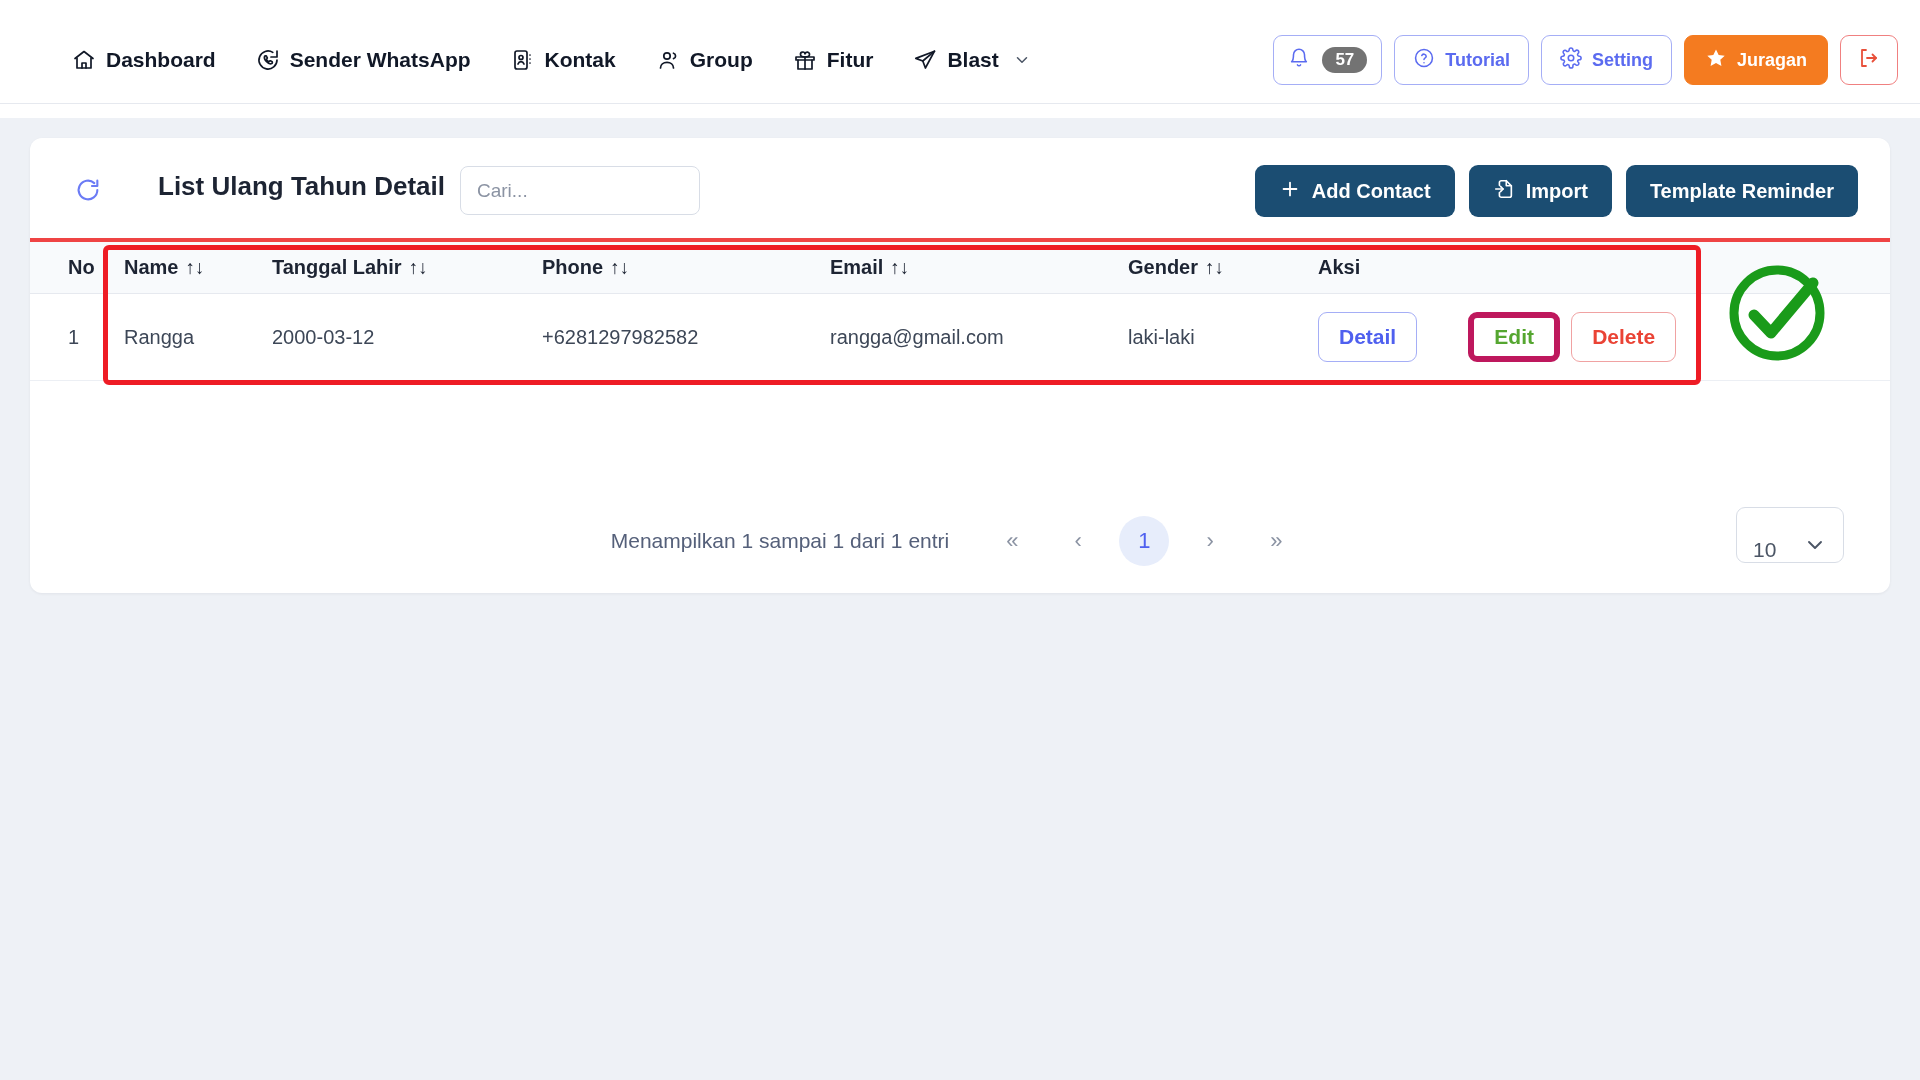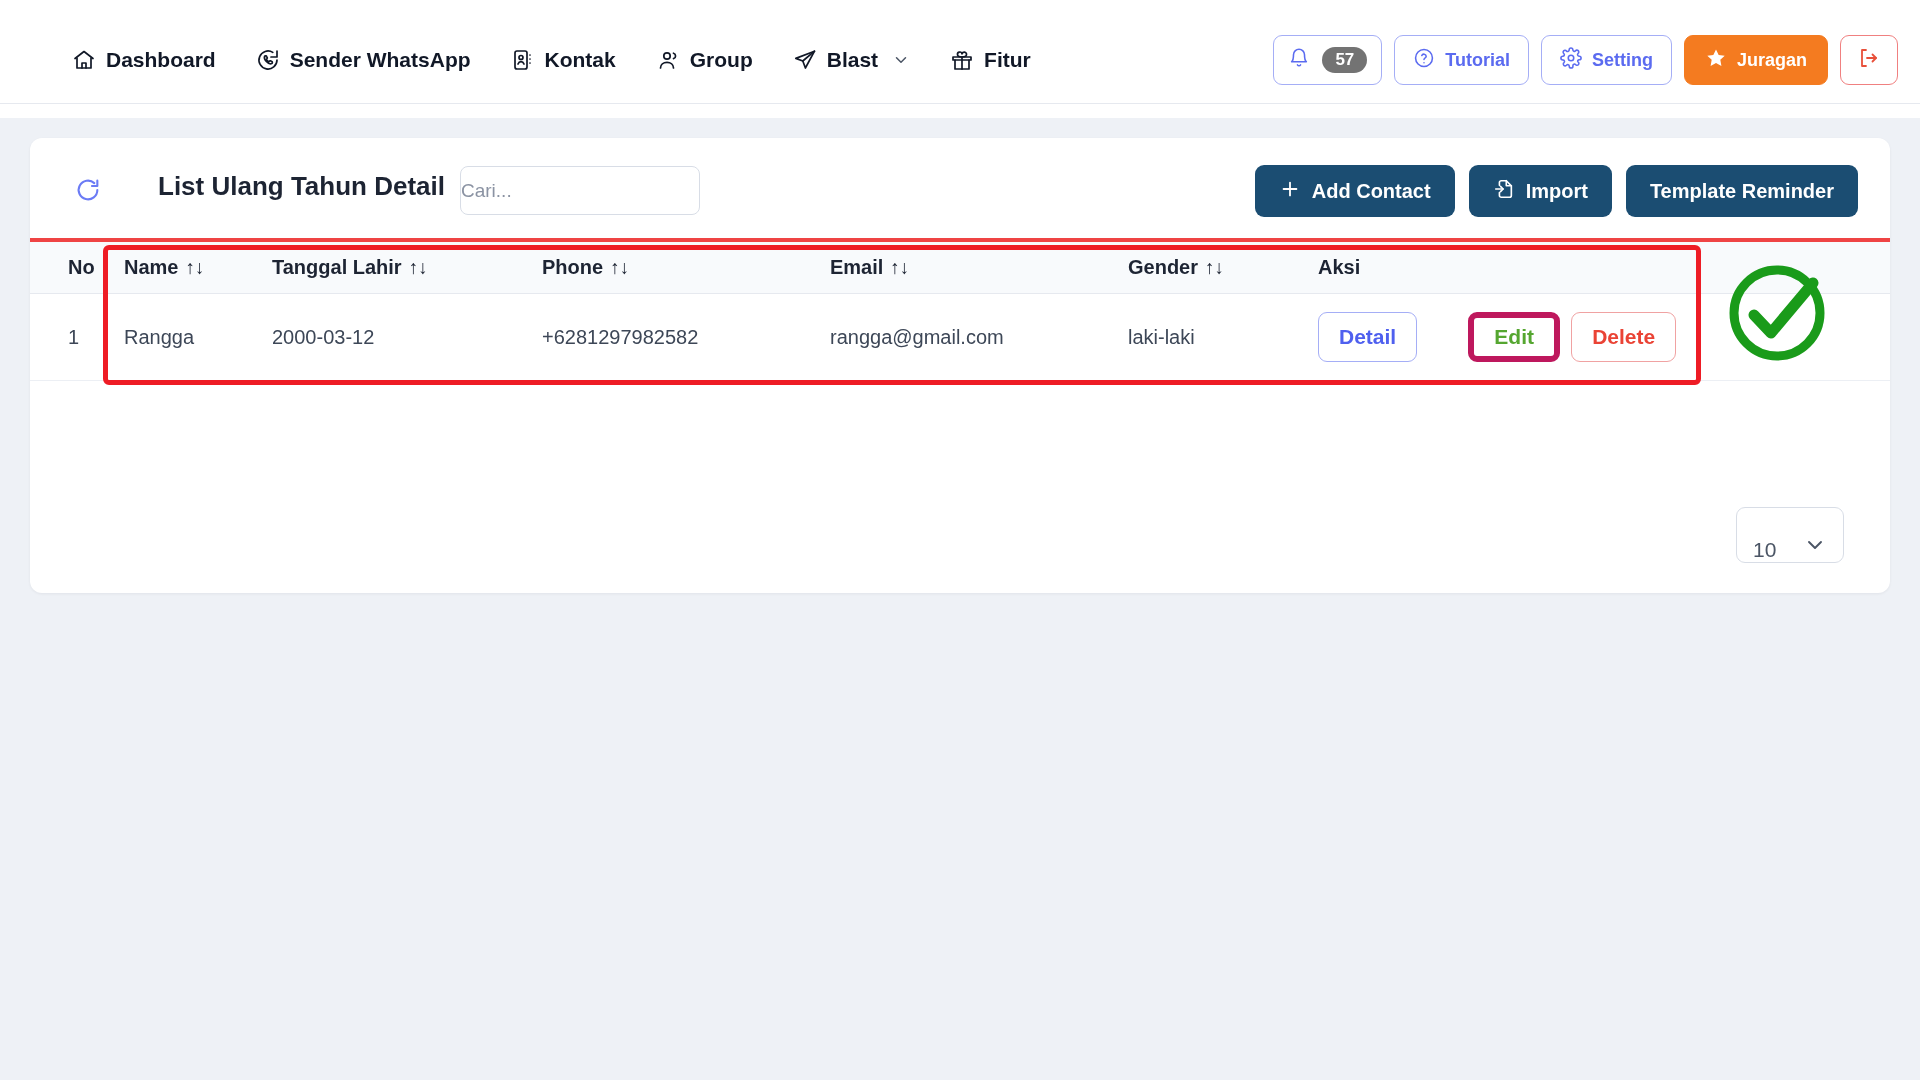--- a/index.html
+++ b/index.html
@@ -81,21 +81,21 @@
     position:absolute; left:42px; top:36px; width:32px; height:32px;
     display:flex; align-items:center; justify-content:center; cursor:pointer;
   }
   .card-title {
     position:absolute; left:128px; top:33px;
     font-size:26px; font-weight:bold; color:#1d2433; white-space:nowrap;
   }
   .search-input {
     position:absolute; left:430px; top:28px; width:240px; height:49px;
     border:1px solid #d8dde6; border-radius:8px; background:#fff;
-    padding:0 0; font-size:19px; color:#1d2433;
+    padding:0 16px; font-size:19px; color:#1d2433;
     font-family:"Liberation Sans", sans-serif;
   }
   .search-input::placeholder { color:#8b93a3; }
 
   .tb-actions {
     position:absolute; right:32px; top:27px;
     display:flex; align-items:center; gap:14px;
   }
   .btn-dark {
     display:flex; align-items:center; justify-content:center; gap:11px;
@@ -231,42 +231,42 @@
               <path d="M4.5 20c0-3.6 2.9-5.6 6.5-5.6s6.5 2 6.5 5.6"></path>
             <path d="M17.5 5.2a2.8 2.8 0 0 1 0 5.4"></path>
           </svg>
         </span>
         <span>Group</span>
       </div>
 
       <div class="nav-item">
         <span class="ic">
           <svg width="24" height="24" viewBox="0 0 24 24" fill="none" stroke="#111827" stroke-width="1.7" stroke-linecap="round" stroke-linejoin="round">
+            <rect x="3" y="9" width="18" height="3"></rect>
+              <path d="M5 12v9h14v-9"></path>
+            <path d="M12 9v12"></path>
+              <path d="M12 9C10 9 7.5 8.6 7.5 6.6A2.1 2.1 0 0 1 12 6a2.1 2.1 0 0 1 4.5.6C16.5 8.6 14 9 12 9z"></path>
+          </svg>
+        </span>
+        <span>Fitur</span>
+      </div>
+
+      <div class="nav-item">
+        <span class="ic">
+          <svg width="24" height="24" viewBox="0 0 24 24" fill="none" stroke="#111827" stroke-width="1.7" stroke-linecap="round" stroke-linejoin="round">
             <path d="M21.5 3.2 2.8 10.4l7 2.6 2.6 7z"></path>
               <path d="M21.5 3.2 9.8 13"></path>
           </svg>
         </span>
         <span>Blast</span>
         <span class="caret">
           <svg width="18" height="18" viewBox="0 0 24 24" fill="none" stroke="#4b5565" stroke-width="2" stroke-linecap="round" stroke-linejoin="round">
               <path d="m6 9 6 6 6-6"></path>
             </svg>
         </span>
-      </div>
-
-      <div class="nav-item">
-        <span class="ic">
-          <svg width="24" height="24" viewBox="0 0 24 24" fill="none" stroke="#111827" stroke-width="1.7" stroke-linecap="round" stroke-linejoin="round">
-            <rect x="3" y="9" width="18" height="3"></rect>
-              <path d="M5 12v9h14v-9"></path>
-            <path d="M12 9v12"></path>
-              <path d="M12 9C10 9 7.5 8.6 7.5 6.6A2.1 2.1 0 0 1 12 6a2.1 2.1 0 0 1 4.5.6C16.5 8.6 14 9 12 9z"></path>
-          </svg>
-        </span>
-        <span>Fitur</span>
       </div>
     </div>
 
     <div class="nav-right">
       <div class="pill notif">
         <span class="ic">
           <svg width="22" height="22" viewBox="0 0 24 24" fill="none" stroke="#5b6bf0" stroke-width="1.7" stroke-linecap="round" stroke-linejoin="round">
             <path d="M18 8.5a6 6 0 1 0-12 0c0 6-2 7.5-2 7.5h16s-2-1.5-2-7.5"></path>
             <path d="M10.3 19.5a2 2 0 0 0 3.4 0"></path>
           </svg>
@@ -395,20 +395,28 @@
             <div class="act-row">
               <div class="act detail">Detail</div>
               <div class="act edit">Edit</div>
               <div class="act delete">Delete</div>
             </div>
           </td>
         </tr>
       </tbody>
     </table>
 
+    <div class="pager">
+      <div class="pager-text">Menampilkan 1 sampai 1 dari 1 entri</div>
+      <div class="pg">«</div>
+      <div class="pg">‹</div>
+      <div class="pg num active">1</div>
+      <div class="pg">›</div>
+      <div class="pg">»</div>
+    </div>
 
     <div class="pagesize">
       <span>10</span>
       <span>
         <svg width="24" height="24" viewBox="0 0 24 24" fill="none" stroke="#4b5565" stroke-width="1.9" stroke-linecap="round" stroke-linejoin="round">
             <path d="m6 9 6 6 6-6"></path>
           </svg>
       </span>
     </div>
   </div>

